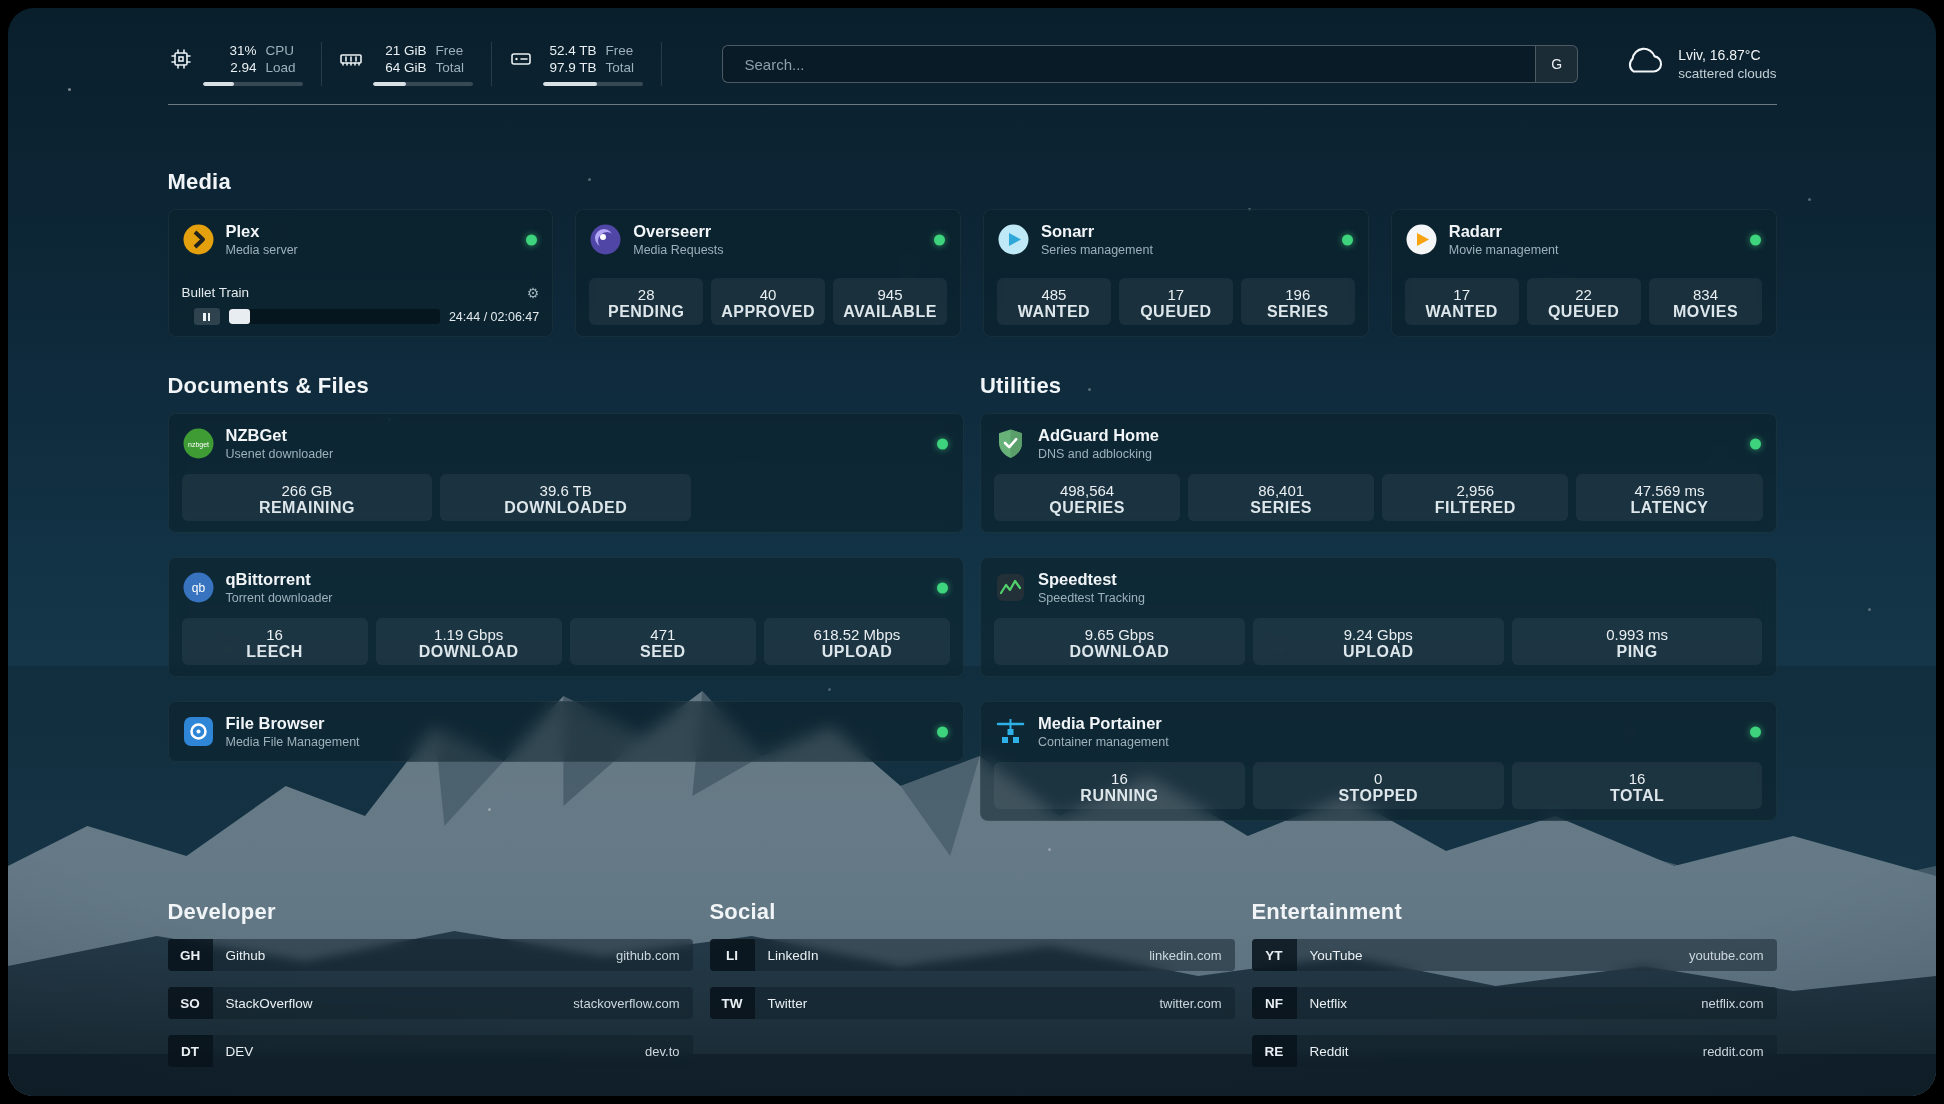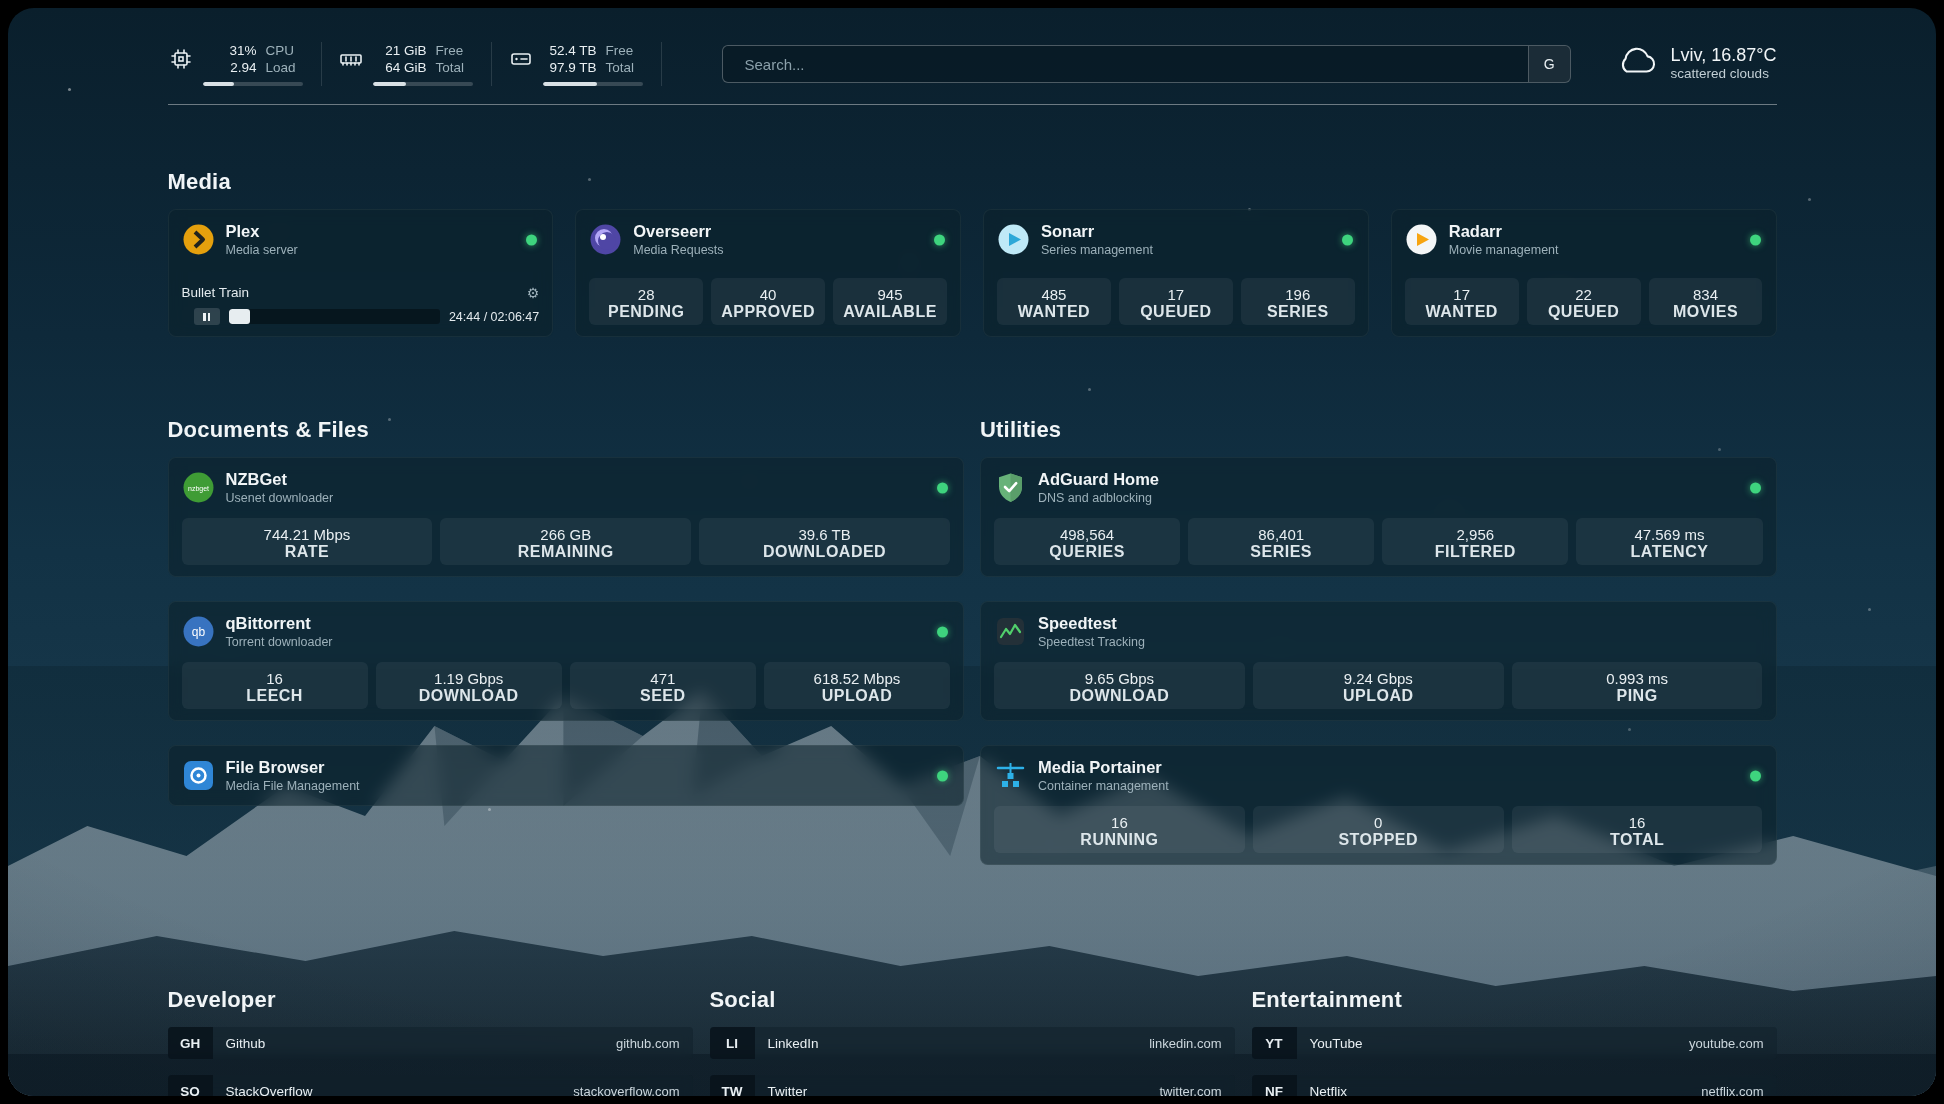--- a/index.html
+++ b/index.html
@@ -33,27 +33,27 @@
 
   .search-box { flex:1; margin:0 44px; height:38px; display:flex; align-items:stretch;
     background:rgba(8,24,33,0.55); border:1px solid rgba(255,255,255,0.28); border-radius:6px; overflow:hidden; }
   .search-box input { flex:1; background:transparent; border:none; outline:none; padding:0 22px;
     font-family:"Liberation Sans", sans-serif; font-size:15px; color:#e9eff2; }
   .search-box input::placeholder { color:#8ba0aa; }
   .g-btn { width:42px; display:flex; align-items:center; justify-content:center; cursor:pointer;
     background:rgba(255,255,255,0.08); border-left:1px solid rgba(255,255,255,0.22); color:#e9eff2; font-size:14px; }
 
   .weather { display:flex; align-items:center; gap:12px; }
-  .weather-loc { font-size:18px; color:#f1f5f7; line-height:20px; }
+  .weather-loc { font-size:14px; color:#f1f5f7; line-height:20px; }
   .weather-cond { font-size:13.5px; color:#c2cfd5; line-height:18px; }
 
   .topbar-divider { margin-top:18px; height:1px; background:rgba(255,255,255,0.4); }
 
   
-  .section-title { font-size:22px; font-weight:700; color:#f1f5f7; margin-bottom:14px; letter-spacing:.2px;margin-top:44px; }
+  .section-title { font-size:22px; font-weight:700; color:#f1f5f7; margin-bottom:14px; letter-spacing:.2px; }
   .media-section { margin-top:64px; }
   .media-grid { display:grid; grid-template-columns:repeat(4,1fr); gap:22px; }
 
   .card { background:rgba(11,32,42,0.55); border:1px solid rgba(255,255,255,0.05); border-radius:8px;
     padding:11px 13px; backdrop-filter: blur(8px); display:flex; flex-direction:column; justify-content:space-between; }
   .media-grid .card { min-height:128px; }
   .col-cards .card { min-height:112px; }
   .card.slim { min-height:56px; justify-content:center; }
 
   .card-head { display:flex; align-items:center; position:relative; }
@@ -354,24 +354,20 @@
                 </svg>
               </span>
               <div class="card-head-text">
                 <div class="card-title">NZBGet</div>
                 <div class="card-sub">Usenet downloader</div>
               </div>
               <span class="status-dot"></span>
             </div>
             <div class="stat-row c3">
               <div class="stat">
-                  <div class="stat-value">744.21 Mbps</div>
-                  <div class="stat-label">RATE</div>
-                </div>
-              <div class="stat">
                   <div class="stat-value">266 GB</div>
                   <div class="stat-label">REMAINING</div>
                 </div>
               <div class="stat">
                   <div class="stat-value">39.6 TB</div>
                   <div class="stat-label">DOWNLOADED</div>
                 </div>
             </div>
           </div>
 

